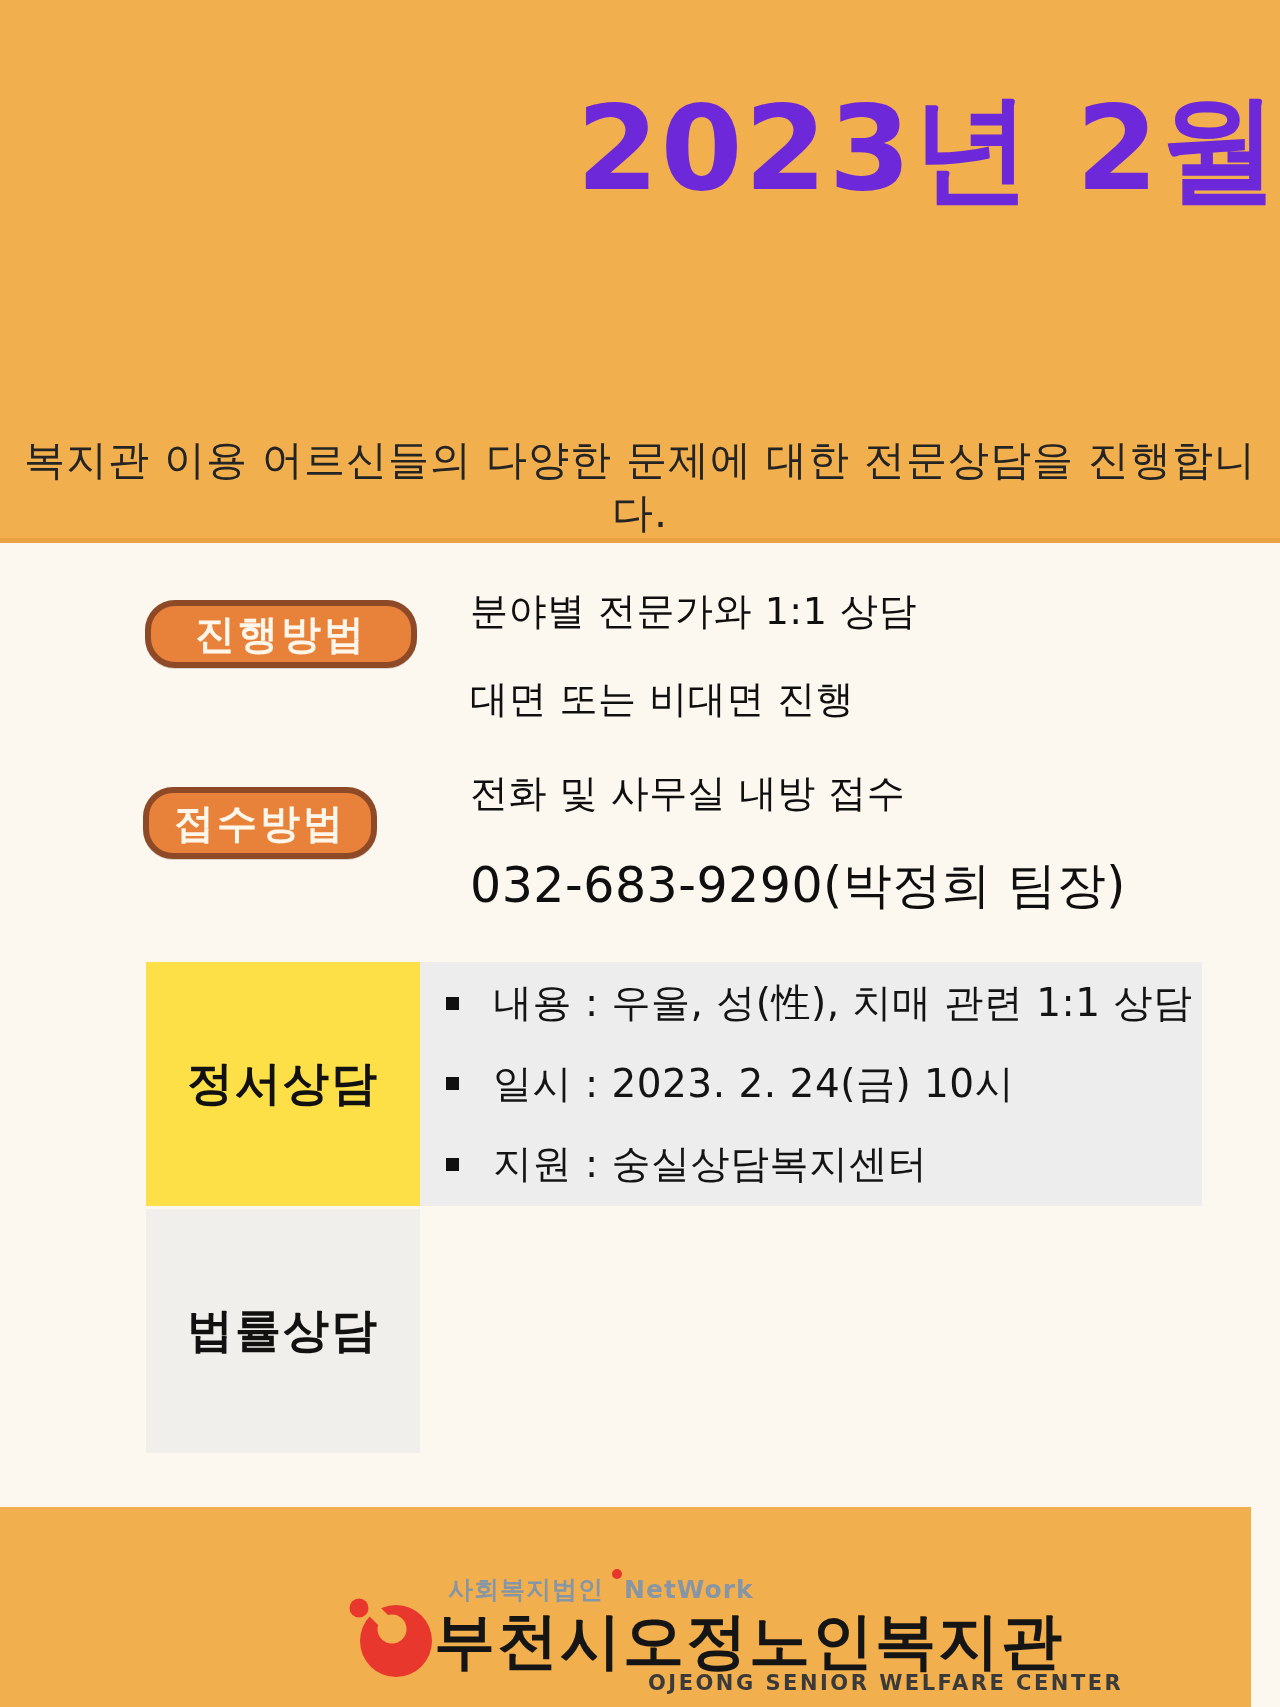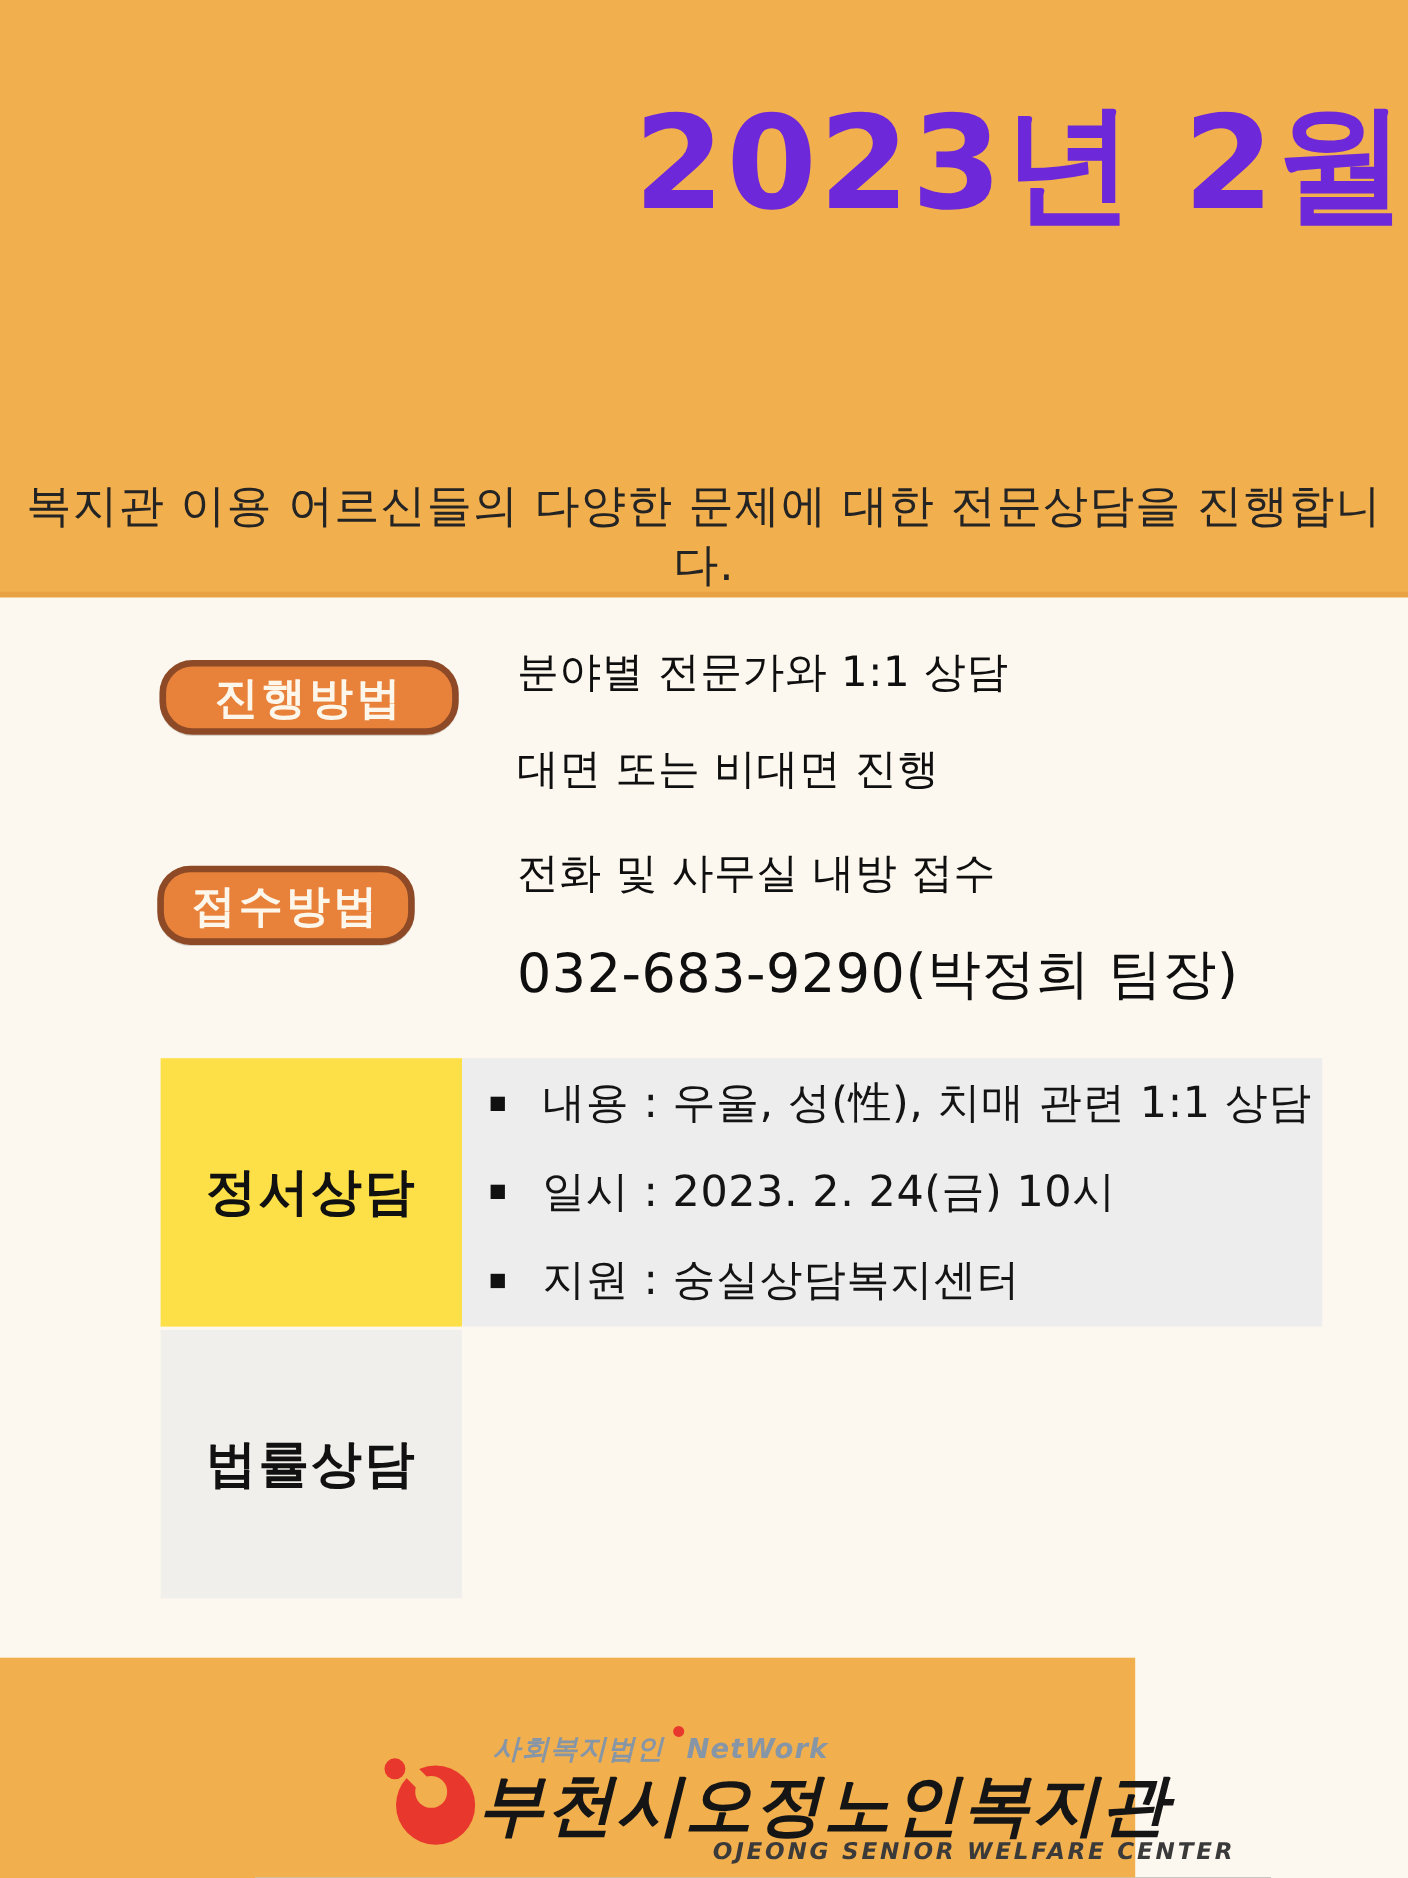--- a/index.html
+++ b/index.html
@@ -84,23 +84,22 @@
     width: 13px; height: 13px; background: #111;
     margin-right: 34px; flex: none;
   }
   .t-item span {
     font-size: 39px; line-height: 1.2; color: #141414;
     font-weight: 400; letter-spacing: 0.5px; white-space: nowrap;
   }
 
   
   .footer {
-    position: absolute; left: 0; top: 1507px; width: 1032px; height: 200px;
+    position: absolute; left: 0; top: 1507px; width: 1251px; height: 200px;
     background: #F2AF4D;
-    font-style: italic;
   }
   .logo-mark { position: absolute; left: 348px; top: 88px; width: 84px; height: 84px; }
   .org-small {
     position: absolute; left: 448px; top: 66px;
     font-size: 25px; font-weight: 600; color: #8696A6; letter-spacing: 1px;
     white-space: nowrap;
   }
   .org-small .nw { font-weight: 800; }
   .nw-tick {
     display: inline-block; width: 10px; height: 10px; border-radius: 50%;

